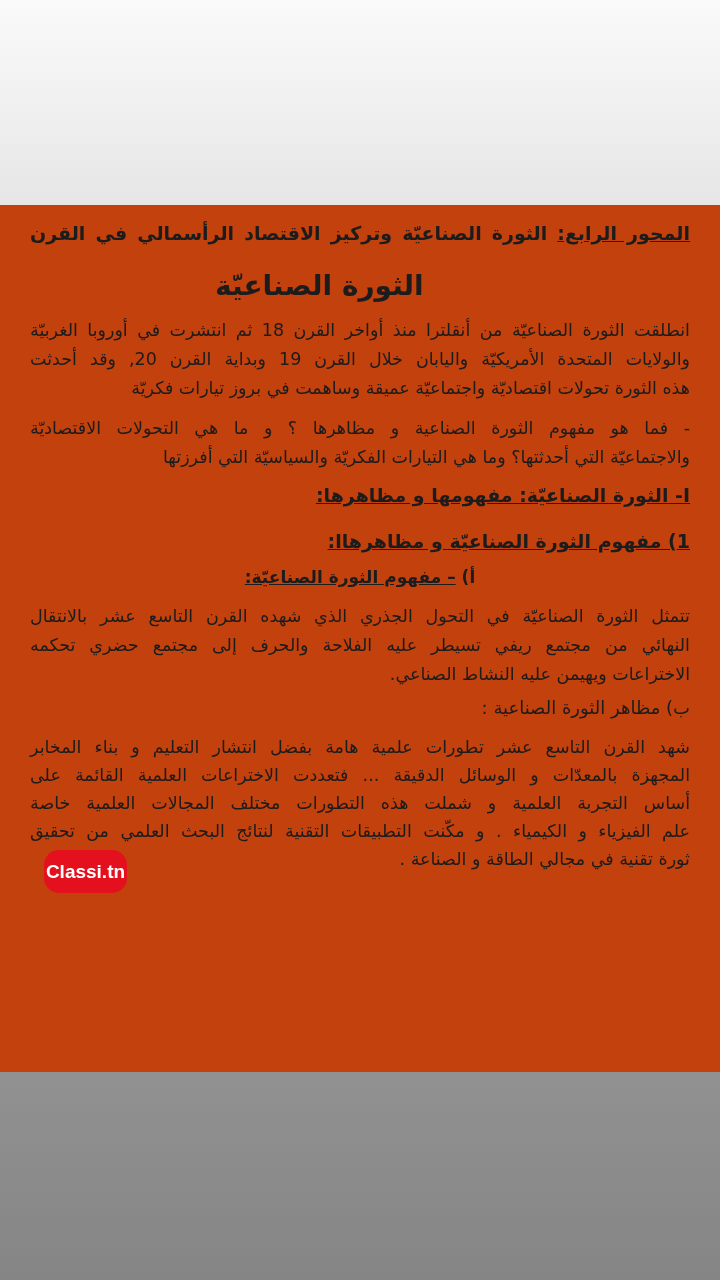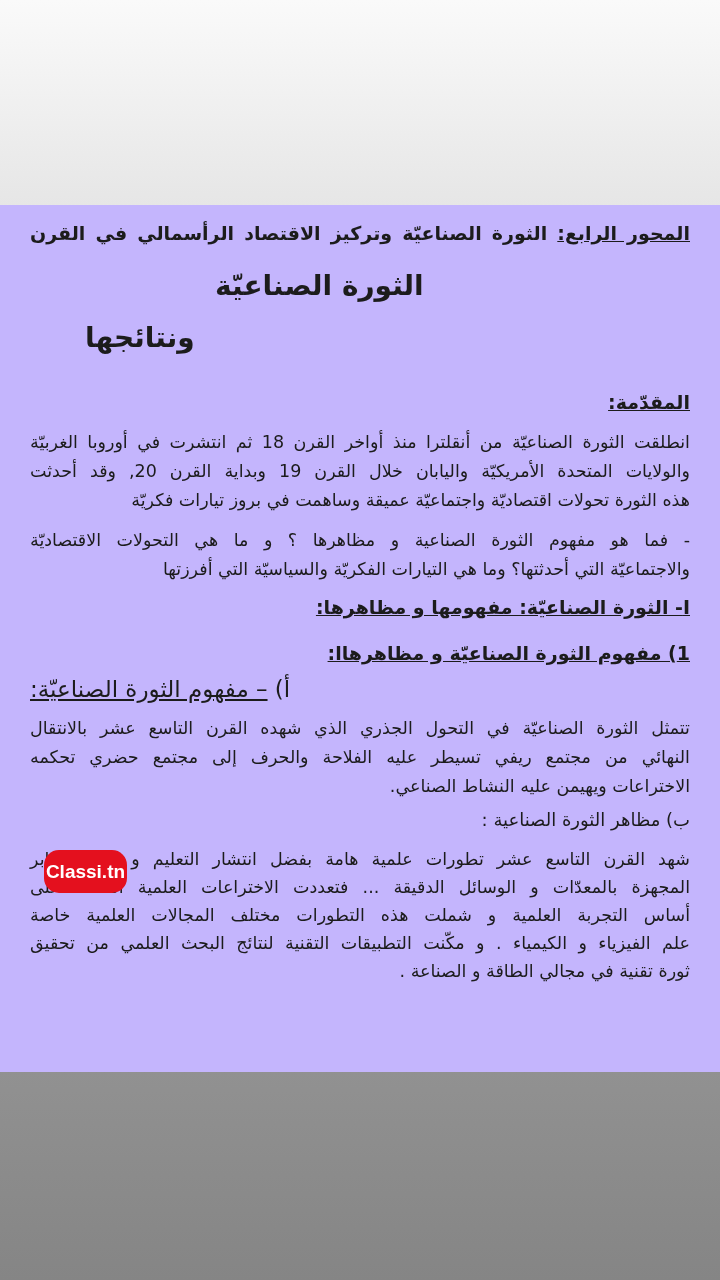--- a/index.html
+++ b/index.html
@@ -16,21 +16,21 @@
     background: linear-gradient(#fafafa, #e6e6e6);
   }
   .bottom-gray {
     position: absolute; left: 0; top: 1072px;
     width: 720px; height: 208px;
     background: linear-gradient(#919191, #858585);
   }
   .page {
     position: absolute; left: 0; top: 205px;
     width: 720px; height: 867px;
-    background: #c4b5fd;
+    background: #c2410c;
     box-sizing: border-box;
     padding: 12px 30px 0 30px;
     direction: rtl;
     color: #1c1c1c;
   }
   .doc-header-line1 {
     font-size: 19px; font-weight: 700; line-height: 32px;
     text-align: justify; text-align-last: justify;
   }
   .doc-header-line1 .u { text-decoration: underline; }
@@ -52,21 +52,21 @@
     text-align: left;
   }
   .h-bold-u {
     font-size: 19px; font-weight: 700; line-height: 29px;
     text-decoration: underline;
     text-align: right;
   }
   .h-intro   { margin-top: 31px; }
   .h-sec1    { margin-top: 9px; }
   .h-sub1    { margin-top: 17px; }
-  .h-sub-a   { margin-top: 7px; font-size: 23px; font-weight: 400; line-height: 28px; text-align: left; }
+  .h-sub-a   { margin-top: 7px; font-size: 17px; font-weight: 700; line-height: 28px; text-align: center; }
   .h-sub-a .u { text-decoration: underline; }
   .h-plain   { font-size: 18px; font-weight: 400; line-height: 28px; text-align: right; }
   .h-sub-b   { margin-top: 5px; }
   .h-science { margin-top: 17px; }
   .para { margin-top: 11px; font-size: 17.5px; line-height: 29px; }
   .para .line { text-align: justify; text-align-last: justify; }
   .para .line:last-child { text-align-last: right; }
   .para-science { line-height: 28px; }
   .watermark-badge {
     position: absolute; left: 44px; top: 645px; 
@@ -87,23 +87,21 @@
 
 <div class="top-gray"></div>
 
 <div class="page">
 
   <div class="doc-header-line1">
     <span class="u">المحور الرابع:</span><span> الثورة الصناعيّة وتركيز الاقتصاد الرأسمالي في القرن</span>
   </div>
 
   <div class="doc-title">الثورة الصناعيّة</div>
-  <div class="doc-subtitle">ونتائجها</div>
 
-  <div class="h-bold-u h-intro">المقدّمة:</div>
   <div class="para">
       <div class="line">انطلقت الثورة الصناعيّة من أنقلترا منذ أواخر القرن 18 ثم انتشرت في أوروبا الغربيّة</div>
       <div class="line">والولايات المتحدة الأمريكيّة واليابان خلال القرن 19 وبداية القرن 20, وقد أحدثت</div>
       <div class="line">هذه الثورة تحولات اقتصاديّة واجتماعيّة عميقة وساهمت في بروز تيارات فكريّة</div>
     </div>
 
   <div class="para">
       <div class="line">- فما هو مفهوم الثورة الصناعية و مظاهرها ؟ و ما هي التحولات الاقتصاديّة</div>
       <div class="line">والاجتماعيّة التي أحدثتها؟ وما هي التيارات الفكريّة والسياسيّة التي أفرزتها</div>
     </div>

